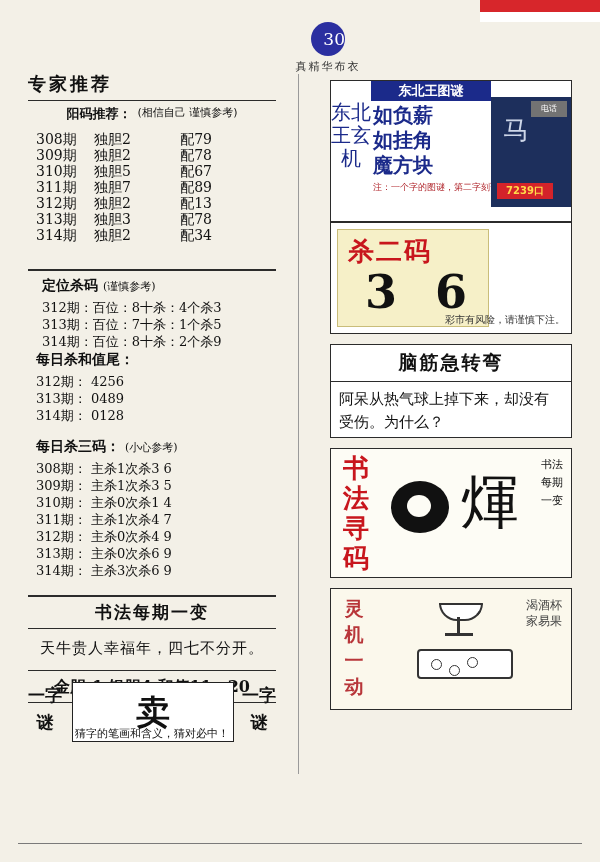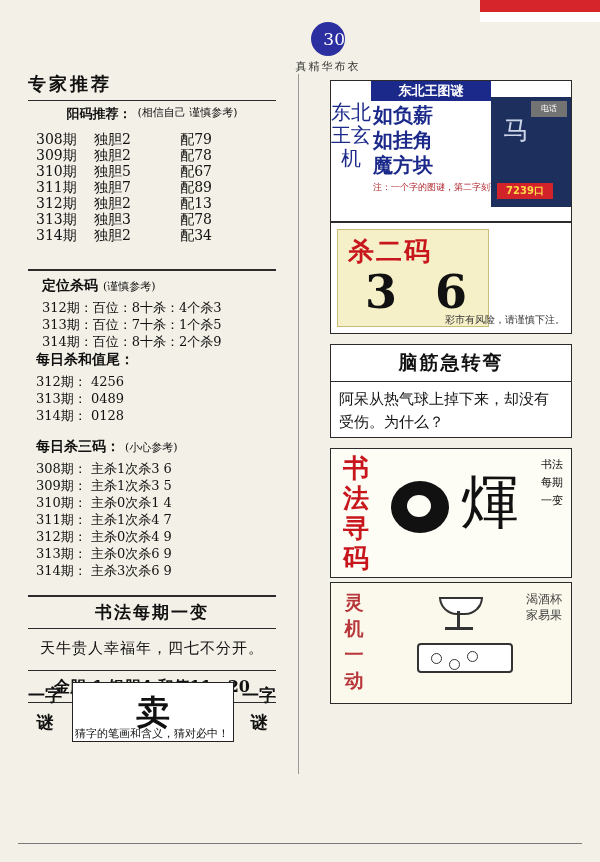--- a/index.html
+++ b/index.html
@@ -202,21 +202,21 @@
     content:"";position:absolute;left:16px;top:14px;width:24px;height:22px;
     border-radius:50%;background:#fdfcf5;
   }
   .ink-char{
     position:absolute;left:76px;top:4px;font-size:58px;line-height:62px;color:#111;
     font-family:"DejaVu Serif","Liberation Serif",serif;
   }
 
   
   .bottom-right{
-    position:relative;margin-top:4px;border:1px solid #2b2b2b;background:#fbf8ec;height:120px;
+    position:relative;margin-top:10px;border:1px solid #2b2b2b;background:#fbf8ec;height:120px;
     overflow:hidden;
   }
   .br-left{
     position:absolute;left:6px;top:6px;width:34px;color:#b8363a;font-size:19px;
     line-height:26px;text-align:center;font-weight:bold;
     font-family:"DejaVu Serif","Liberation Serif",serif;
   }
   .br-right{
     position:absolute;right:4px;top:8px;width:46px;font-size:12px;line-height:16px;
     color:#444;text-align:center;font-family:"DejaVu Serif","Liberation Serif",serif;

